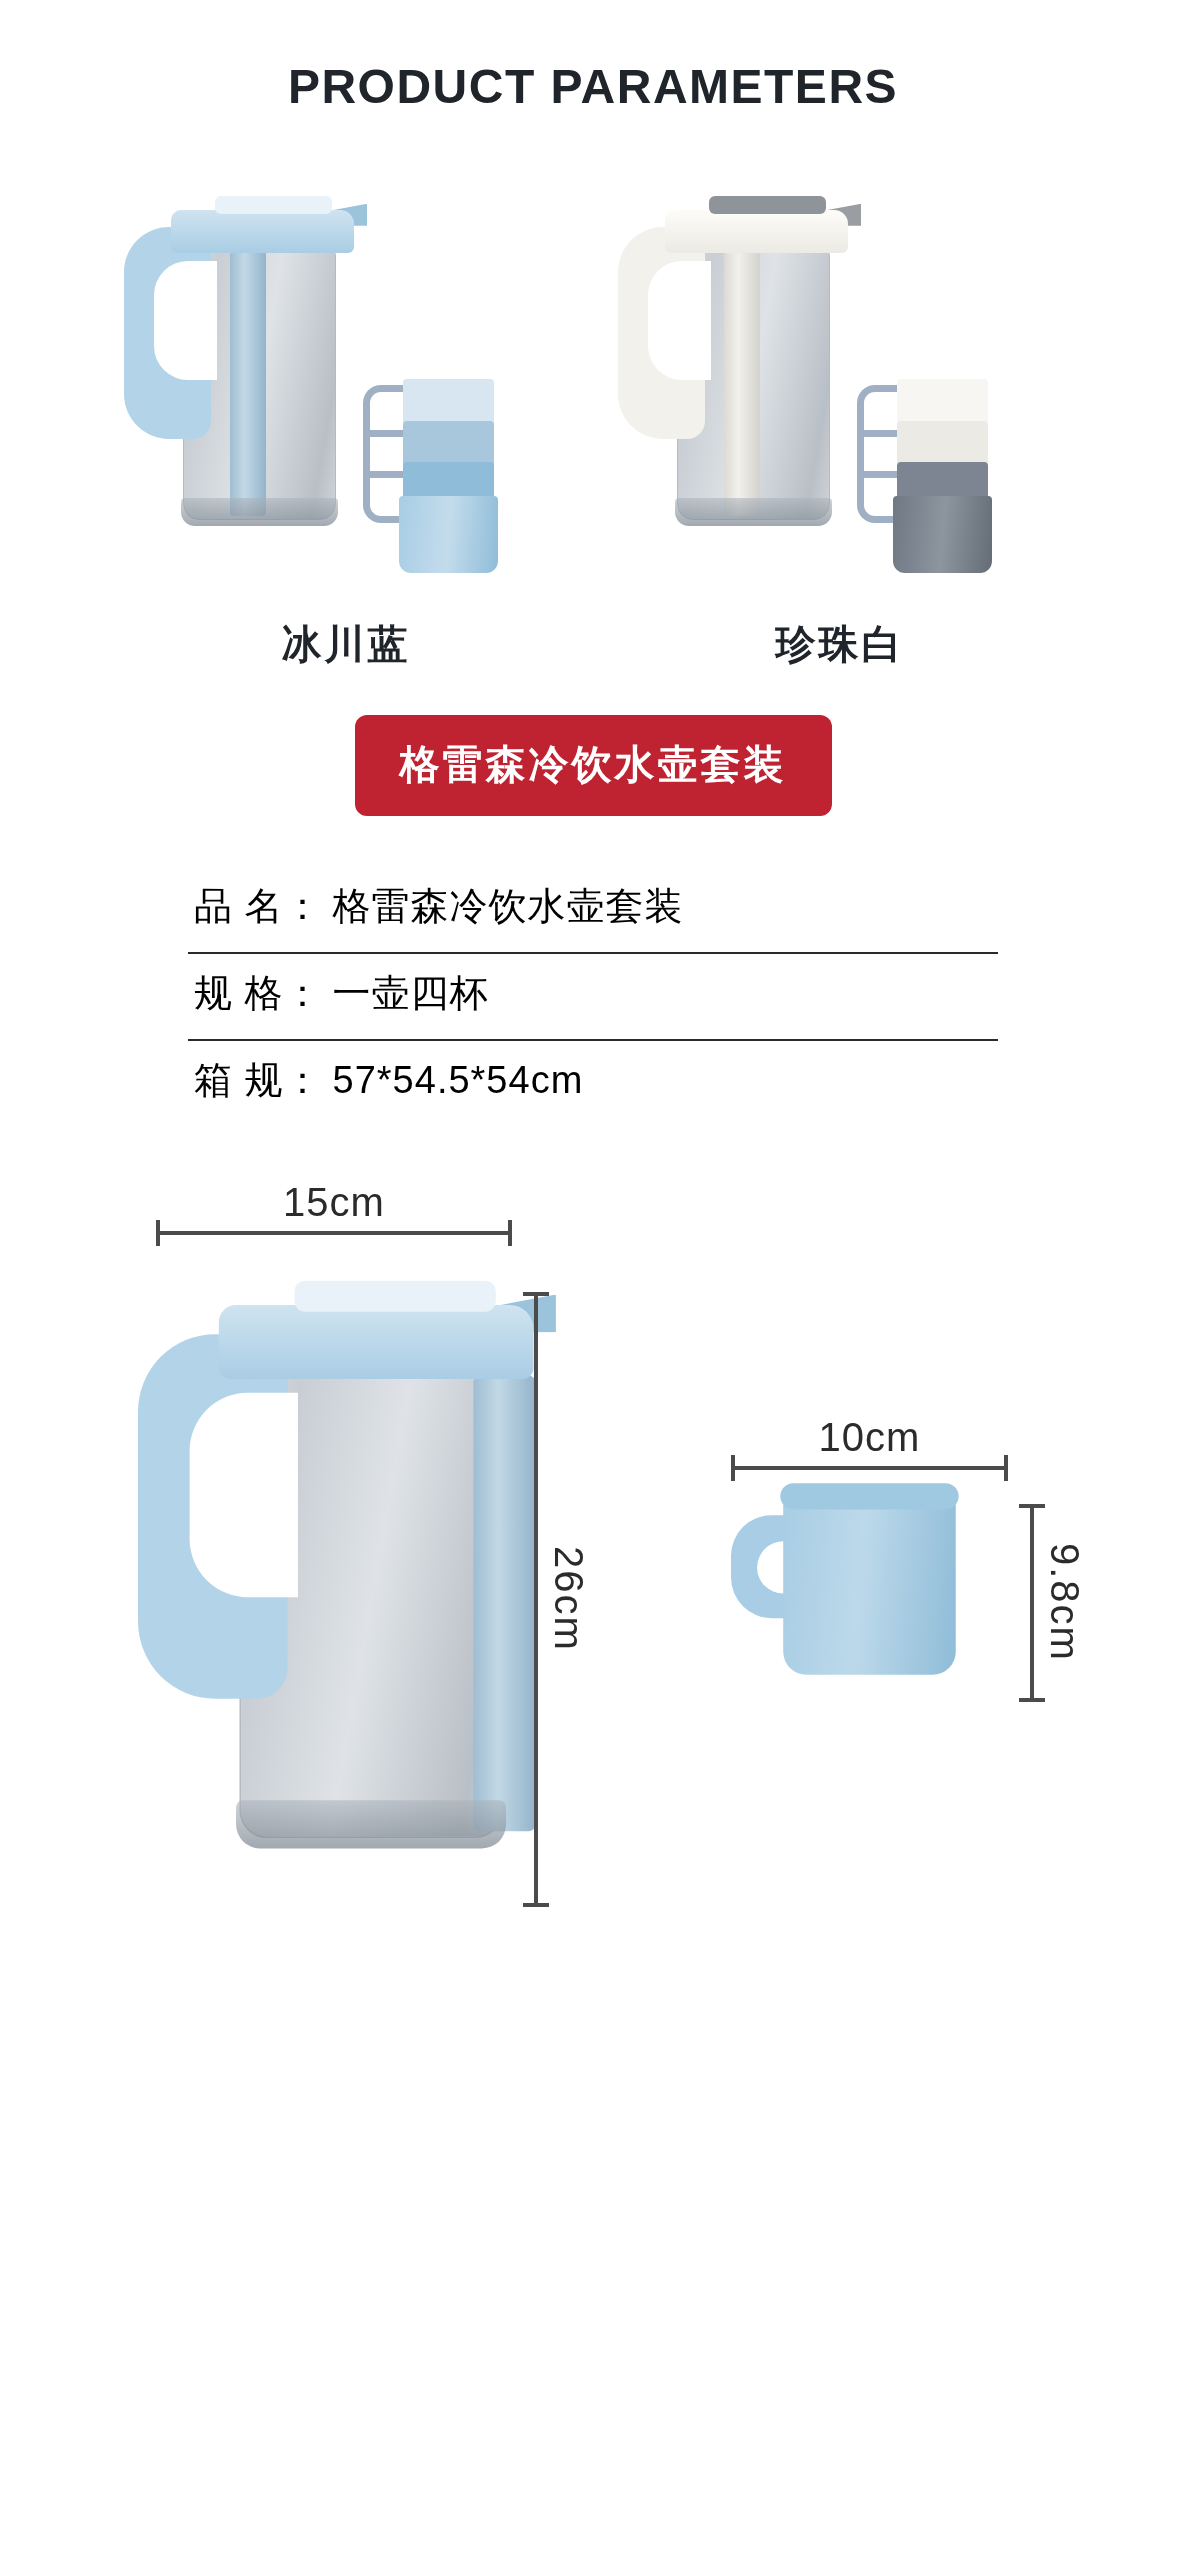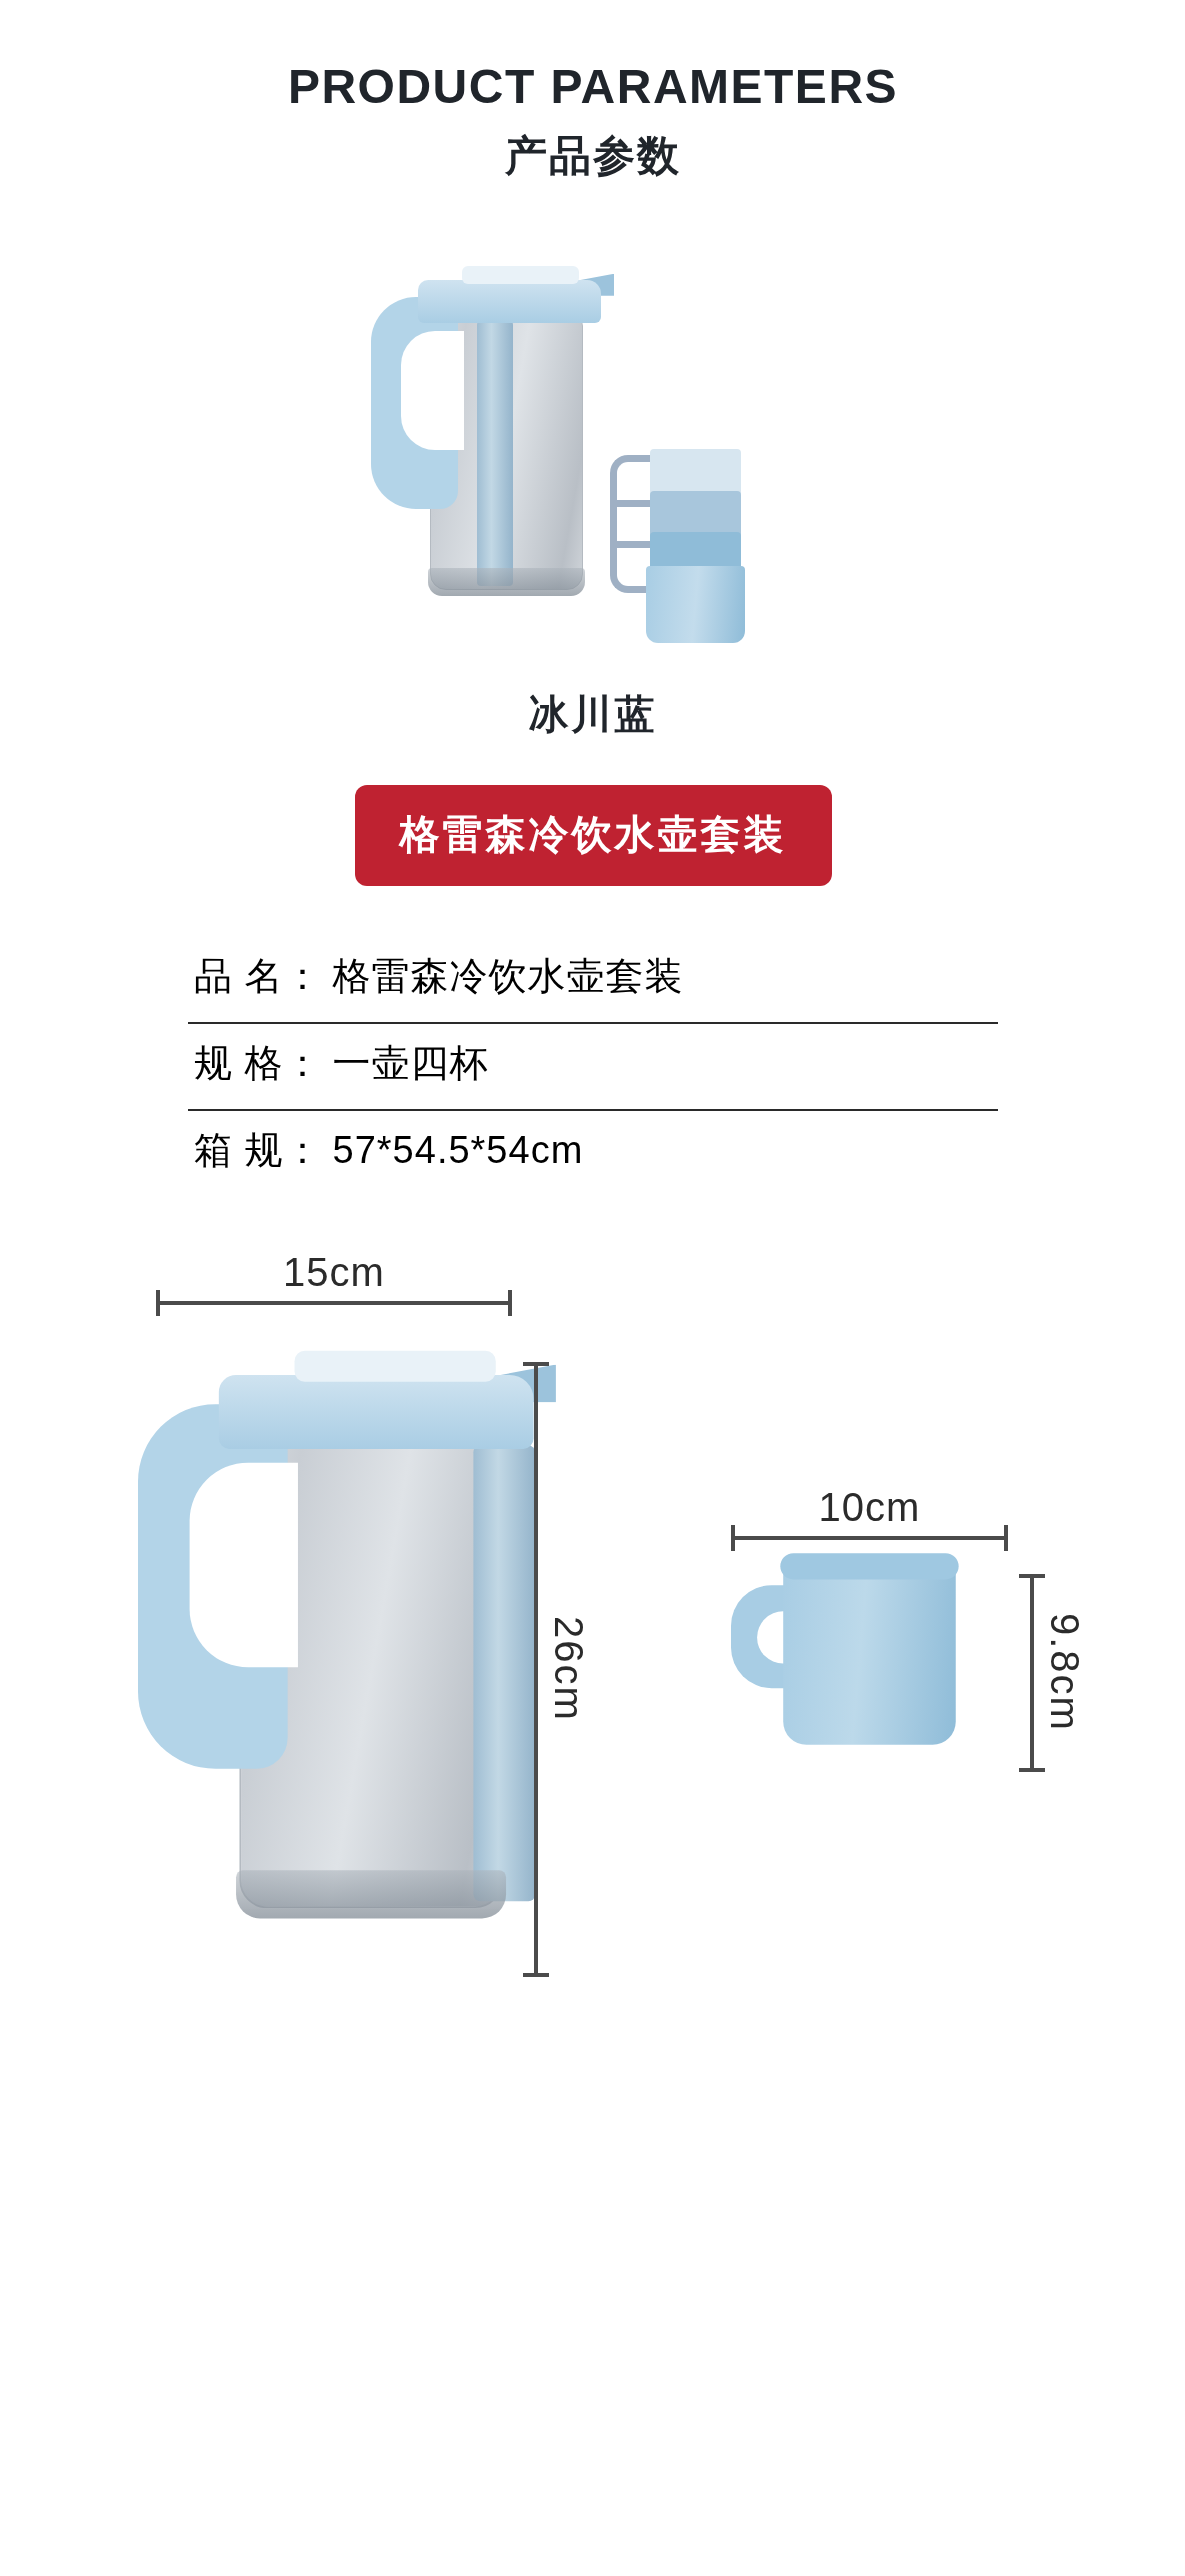--- a/index.html
+++ b/index.html
@@ -333,21 +333,20 @@
     border-radius: 20px 0 0 20px;
   }
 </style>
 </head>
 <body>
 
 <div class="page">
 
   <div class="header">
     <div class="title-en">PRODUCT PARAMETERS</div>
-    <div class="title-cn">产品参数</div>
   </div>
 
   <div class="variants">
 
     <div class="variant">
       <div class="variant-stage">
 
         <div class="pitcher" style="left:10px; top:20px; width:247px; height:375px;">
           <div class="handle" style="background:#b3d4e8;"></div>
           <div class="body"></div>
@@ -363,20 +362,44 @@
           <div class="cup" style="left:40px; top:0px;   background:#d7e6f0;"></div>
           <div class="cup" style="left:40px; top:42px;  background:#a8c6dc;"></div>
           <div class="cup" style="left:40px; top:83px;  background:#8fbcd8;"></div>
           <div class="cup" style="left:36px; top:117px; width:99px; height:77px; background:linear-gradient(95deg,#a8cde4,#c3dcec 50%,#8fbcd8);"></div>
         </div>
 
       </div>
       <div class="variant-label">冰川蓝</div>
     </div>
 
+    <div class="variant">
+      <div class="variant-stage">
+
+        <div class="pitcher" style="left:10px; top:20px; width:247px; height:375px;">
+          <div class="handle" style="background:#f3f1ec;"></div>
+          <div class="body"></div>
+          <div class="inner-tube" style="background:linear-gradient(90deg,#dcdad4,#f2f1ed 40%,#d4d2cc);"></div>
+          <div class="spout" style="background:#9a9da1;"></div>
+          <div class="lid" style="background:linear-gradient(180deg,#fdfcf9,#eceae4);"></div>
+          <div class="lid-top" style="background:#8f949a;"></div>
+          <div class="base"></div>
+        </div>
+
+        <div class="cupstack" style="left:249px; top:225px; width:198px; height:178px;">
+          <div class="rail"></div>
+          <div class="cup" style="left:40px; top:0px;   background:#f7f6f2;"></div>
+          <div class="cup" style="left:40px; top:42px;  background:#eceae4;"></div>
+          <div class="cup" style="left:40px; top:83px;  background:#7c8591;"></div>
+          <div class="cup" style="left:36px; top:117px; width:99px; height:77px; background:linear-gradient(95deg,#6f7883,#8d959f 50%,#646c76);"></div>
+        </div>
+
+      </div>
+      <div class="variant-label">珍珠白</div>
+    </div>
   </div>
 
   <div class="banner-wrap">
     <div class="banner">格雷森冷饮水壶套装</div>
   </div>
 
   <div class="specs">
     <div class="spec-row">
       <span class="spec-key">品  名：</span>
       <span class="spec-val">格雷森冷饮水壶套装</span>

